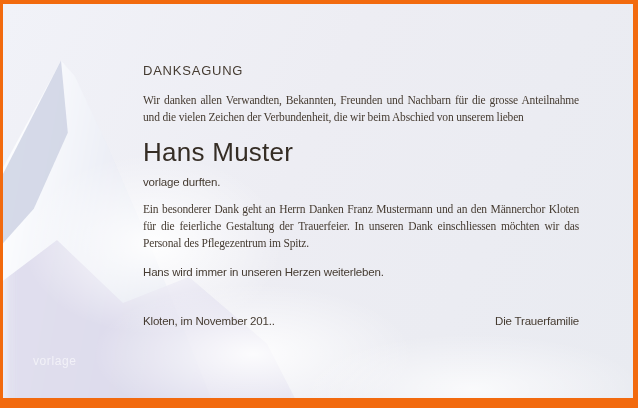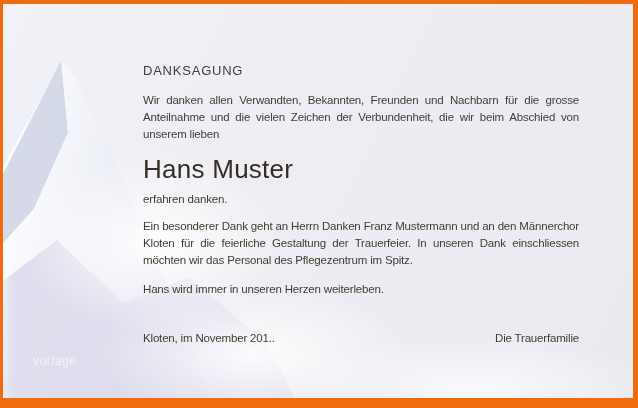--- a/index.html
+++ b/index.html
@@ -73,20 +73,21 @@
   }
   .title {
     font-size: 13px;
     letter-spacing: .06em;
     margin: 0 0 13px 0;
     font-weight: 400;
   }
   .para {
     margin: 0 0 12px 0;
     text-align: justify;
+    font-family: Liberation Serif, serif;
   }
   .deceased-name {
     font-size: 26px;
     line-height: 28px;
     color: #352d25;
     margin: 2px 0 8px 0;
     font-weight: 400;
     letter-spacing: .01em;
   }
   .after-name { margin: 0 0 10px 0; }
@@ -111,21 +112,21 @@
 
   <div class="watermark">vorlage</div>
 
   <div class="content">
     <h1 class="title">DANKSAGUNG</h1>
 
     <p class="para">Wir danken allen Verwandten, Bekannten, Freunden und Nachbarn für die grosse Anteilnahme und die vielen Zeichen der Verbundenheit, die wir beim Abschied von unserem lieben</p>
 
     <div class="deceased-name">Hans Muster</div>
 
-    <p class="after-name">erfahren danken.</p>
+    <p class="after-name">vorlage durften.</p>
 
 
     <p class="para">Ein besonderer Dank geht an Herrn Danken Franz Mustermann und an den Männerchor Kloten für die feierliche Gestaltung der Trauerfeier. In unseren Dank einschliessen möchten wir das Personal des Pflegezentrum im Spitz.</p>
 
     <p class="closing">Hans wird immer in unseren Herzen weiterleben.</p>
 
     <div class="footer-row">
       <span>Kloten, im November 201..</span>
       <span>Die Trauerfamilie</span>
     </div>

